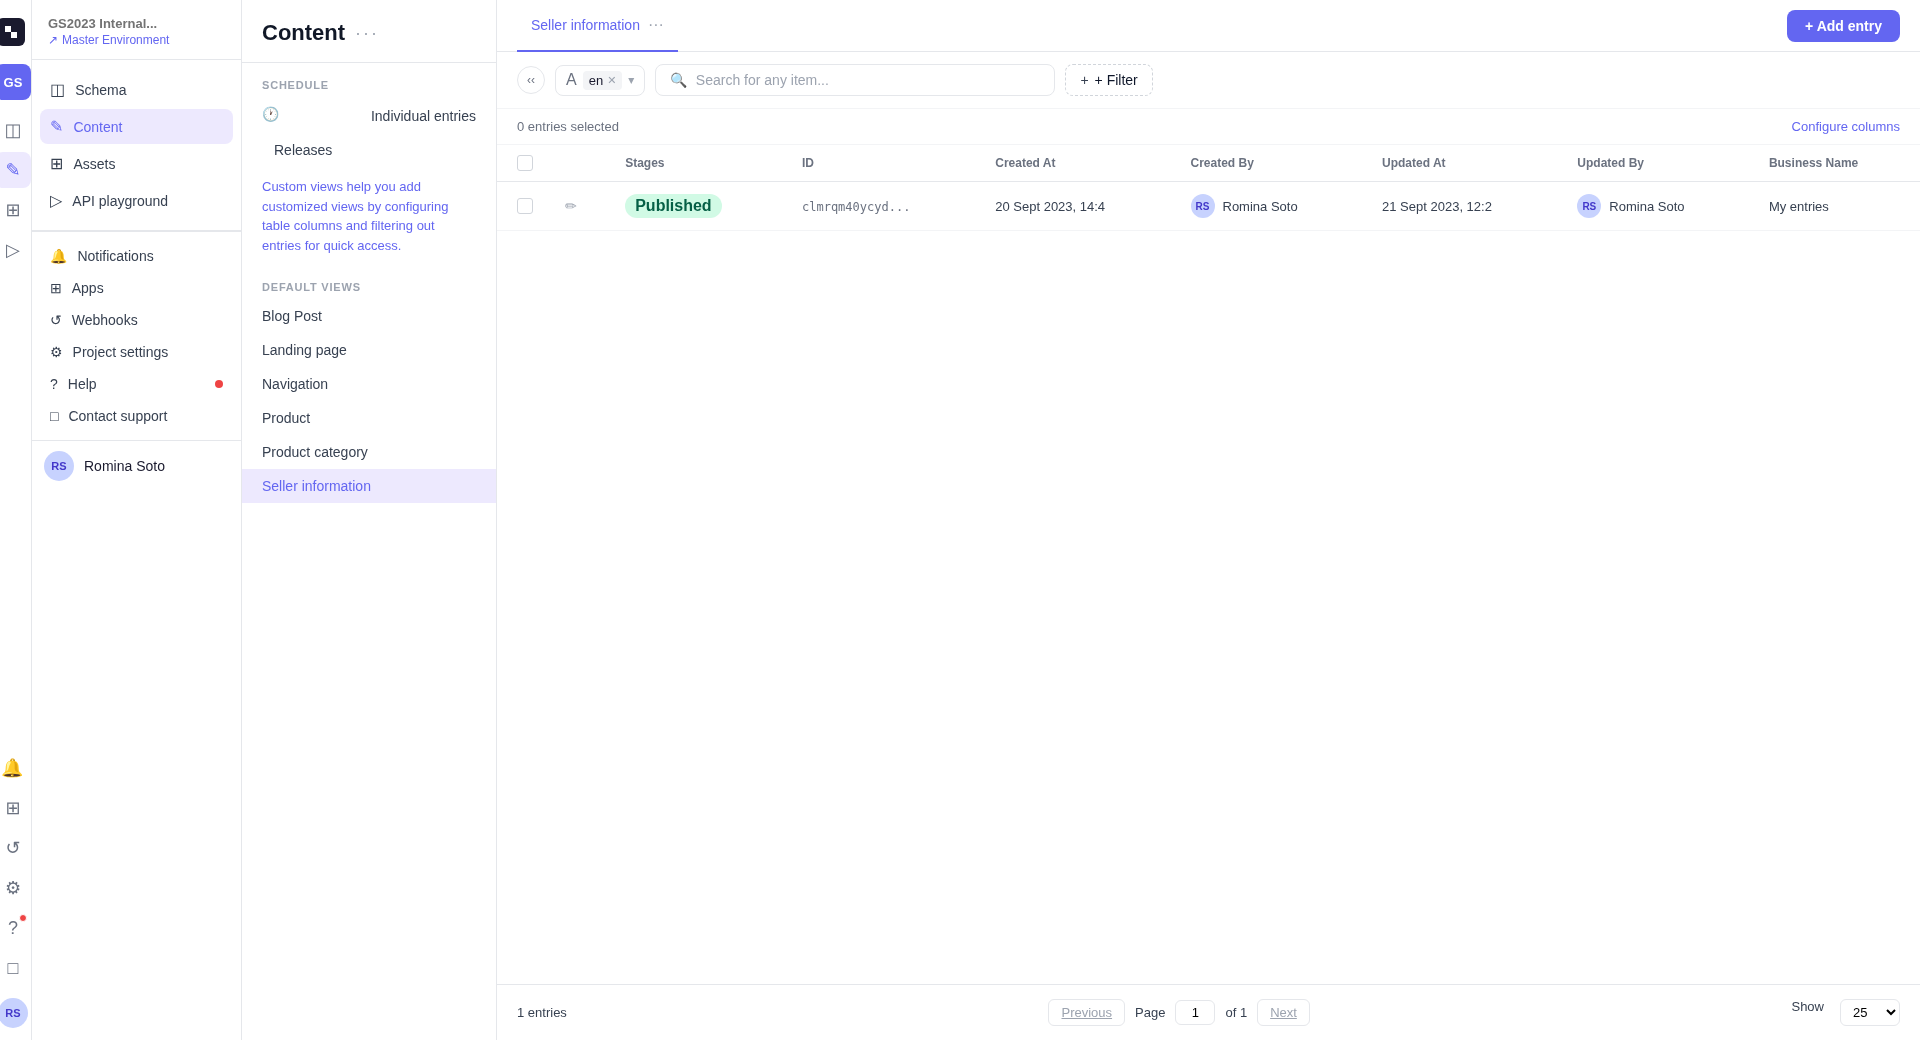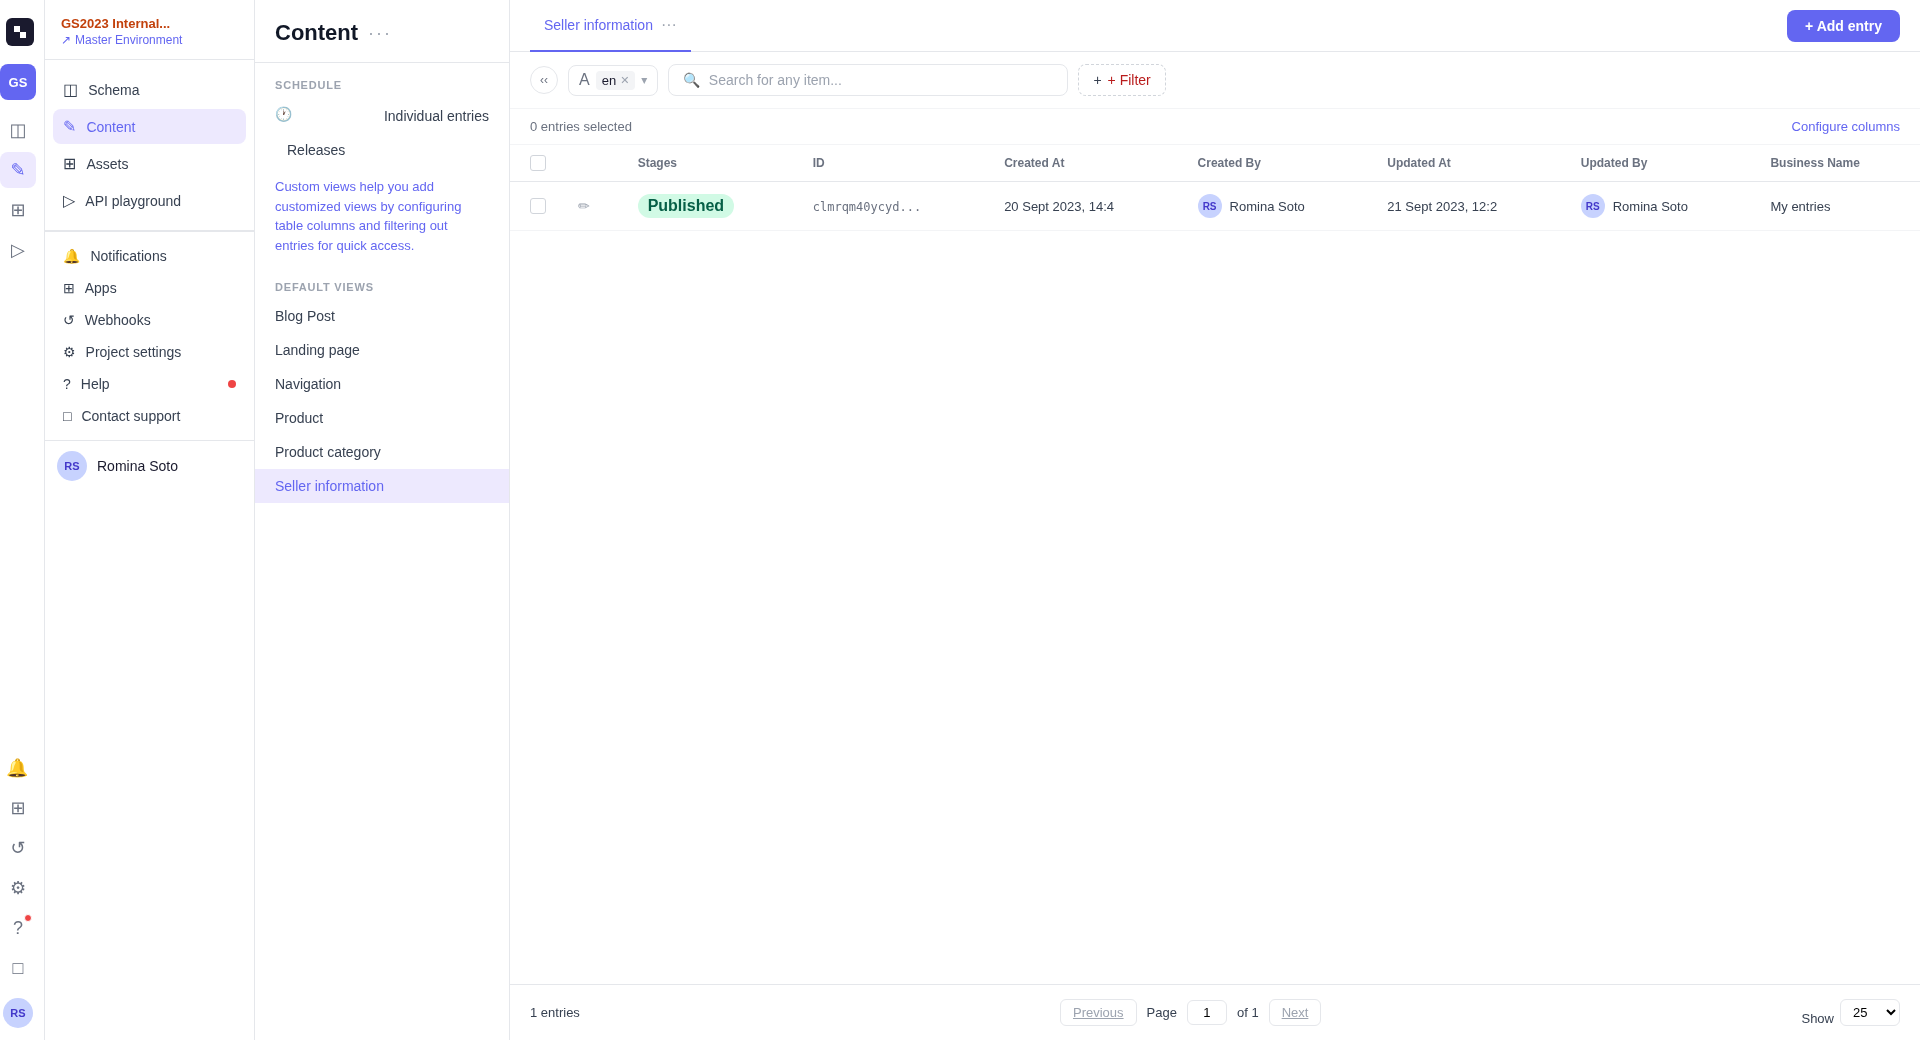--- a/index.html
+++ b/index.html
@@ -1,25 +1,25 @@
 <!DOCTYPE html>
 <html><head>
   <meta charset="utf-8">
   <style>
     * { box-sizing: border-box; margin: 0; padding: 0; }
     body { font-family: -apple-system, BlinkMacSystemFont, 'Segoe UI', sans-serif; background: #fff; display: flex; height: 1040px; width: 1920px; overflow: hidden; font-size: 14px; color: #1a1a2e; }
 
     
     .icon-sidebar {
-      width: 45px;
+      width: 32px;
       background: #fff;
       border-right: 1px solid #e5e7eb;
       display: flex;
       flex-direction: column;
-      align-items: flex-start;
+      align-items: flex-end;
       padding: 12px 0;
       gap: 4px;
       z-index: 10;
     }
     .icon-sidebar .logo-area {
       display: flex;
       align-items: center;
       justify-content: center;
       width: 40px;
       height: 40px;
@@ -76,21 +76,21 @@
       padding: 0;
       overflow-y: auto;
     }
     .left-panel .brand-section {
       padding: 16px 16px 12px;
       border-bottom: 1px solid #e5e7eb;
     }
     .brand-name {
       font-size: 13px;
       font-weight: 600;
-      color: #c2410c;
+      color: #737373;
     }
     .brand-env {
       font-size: 12px;
       color: #6366f1;
       display: flex;
       align-items: center;
       gap: 4px;
       margin-top: 2px;
       cursor: pointer;
     }
@@ -431,22 +431,22 @@
     .page-input {
       width: 40px;
       text-align: center;
       border: 1px solid #e5e7eb;
       border-radius: 6px;
       padding: 4px;
       font-size: 13px;
     }
     .show-select {
       display: flex;
-      align-items: flex-end;
-      gap: 6px;
+      align-items: flex-start;
+      gap: 16px;
     }
     .show-dropdown {
       border: 1px solid #e5e7eb;
       border-radius: 6px;
       padding: 4px 8px;
       font-size: 13px;
       background: #fff;
       cursor: pointer;
     }
 
@@ -652,21 +652,21 @@
         <span class="close-x">✕</span>
       </div>
       <span style="color:#9ca3af; font-size:12px;">▾</span>
     </div>
     <div class="search-box">
       <span style="color:#9ca3af;">🔍</span>
       <span style="color:#9ca3af;">Search for any item...</span>
     </div>
     <div class="filter-btn">
       <span>+</span>
-      <span style="color:#b91c1c;">+ Filter</span>
+      <span style="color:#0f172a;">+ Filter</span>
     </div>
   </div>
 
   <div class="table-area">
     <div class="table-toolbar">
       <span class="entries-selected">0 entries selected</span>
       <span class="configure-columns-btn">Configure columns</span>
     </div>
     <table>
       <thead>

